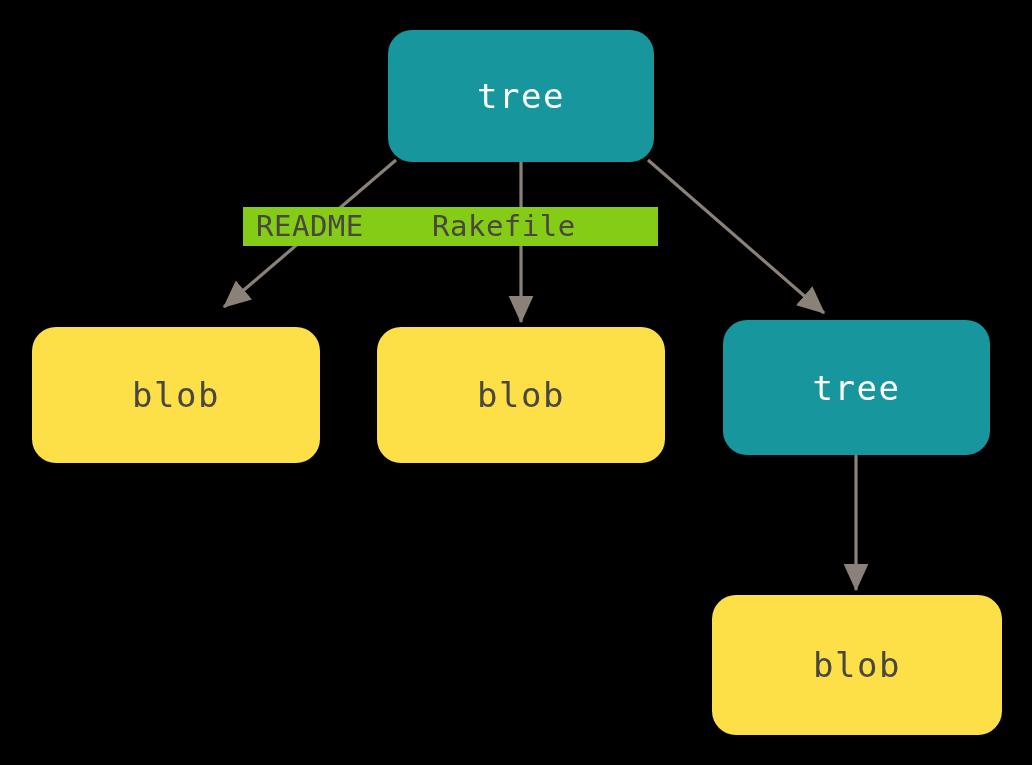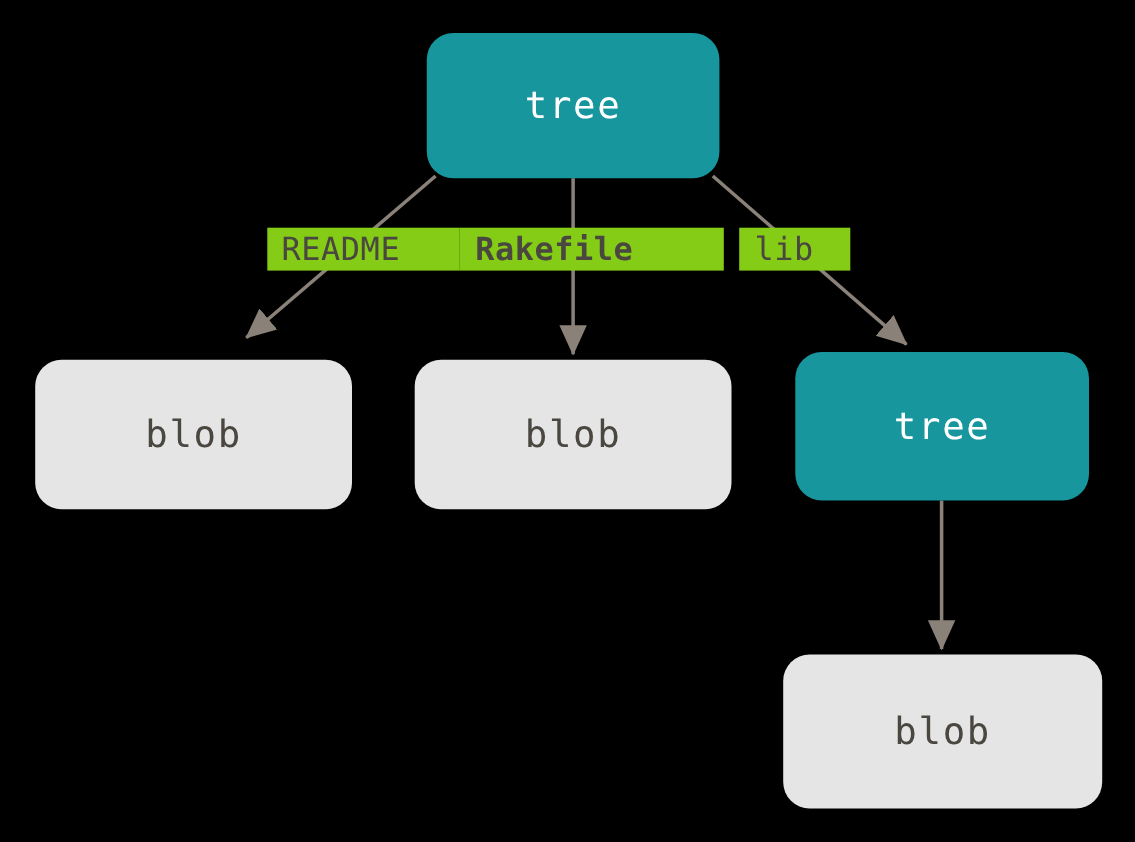--- a/index.html
+++ b/index.html
@@ -29,21 +29,21 @@
     display: flex;
     align-items: center;
     justify-content: center;
     border-radius: 24px;
     box-sizing: border-box;
   }
   .node-tree {
     background: #17969e;
   }
   .node-blob {
-    background: #e5e5e5;
+    background: #fde047;
   }
   .node-label {
     font-family: "DejaVu Sans Mono", monospace;
     font-size: 34px;
     letter-spacing: 1.5px;
     line-height: 1;
     white-space: pre;
   }
   .node-tree .node-label {
     color: #ffffff;
@@ -109,18 +109,17 @@
   <div class="node node-tree" style="left:723px; top:320px; width:267px; height:135px;">
     <span class="node-label">tree</span>
   </div>
 
   <div class="node node-blob" style="left:712px; top:595px; width:290px; height:140px;">
     <span class="node-label">blob</span>
   </div>
 
   <div class="edge-label" style="left:243px; top:207px; width:175px; height:39px; padding-left:13px;">README</div>
 
-  <div class="edge-label" style="left:418px; top:207px; width:240px; height:39px; padding-left:14px;font-weight:bold;">Rakefile</div>
+  <div class="edge-label" style="left:418px; top:207px; width:240px; height:39px; padding-left:14px;">Rakefile</div>
 
-  <div class="edge-label" style="left:672px; top:207px; width:101px; height:39px; padding-left:14px;">lib</div>
 
 
 </div>
 
 </body></html>

